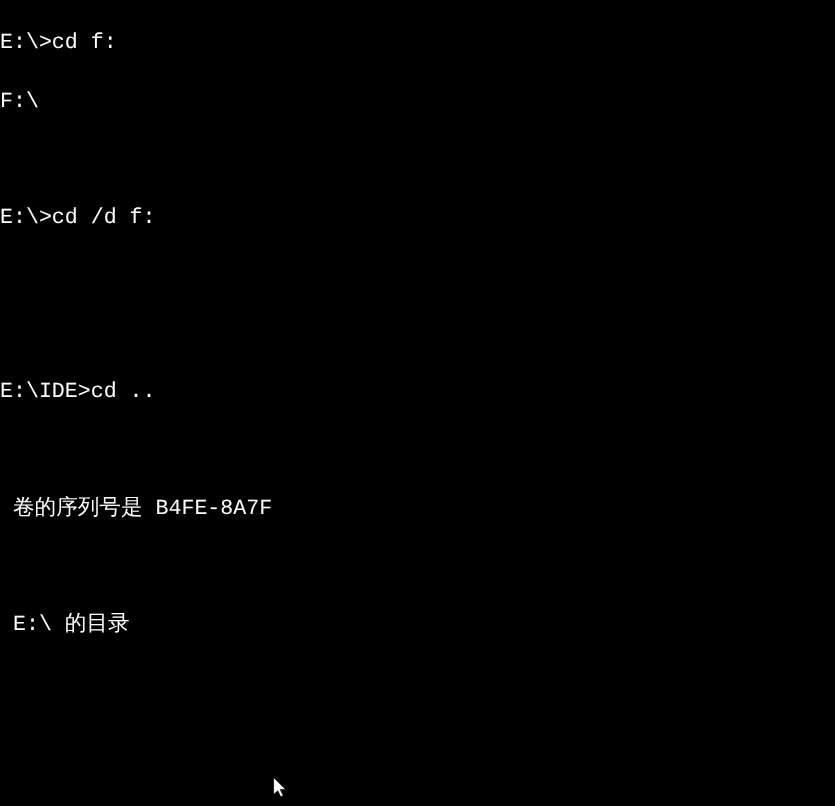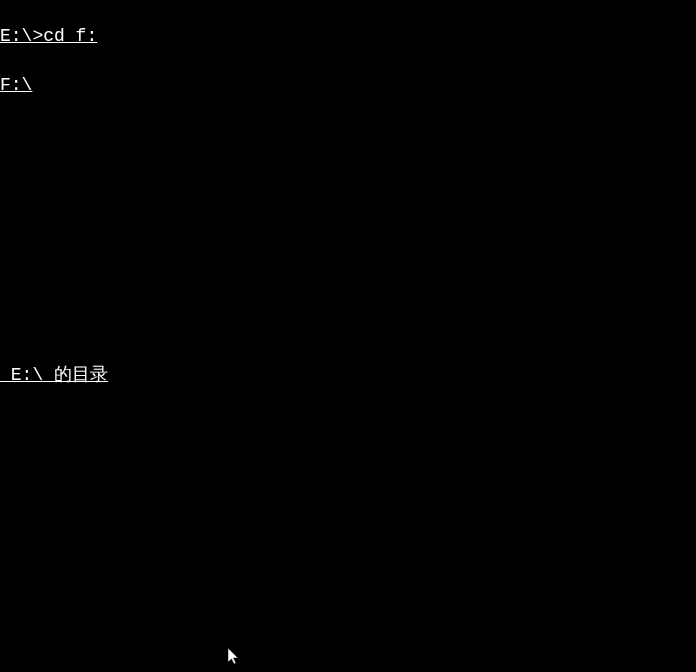--- a/index.html
+++ b/index.html
@@ -13,21 +13,20 @@
       width: 696px;
       height: 672px;
       overflow: hidden;
     }
     .terminal {
       padding: 0;
       white-space: pre;
     }
     .line {
       min-height: 24px;
-      text-decoration: underline;
     }
     .mouse-pointer {
       position: absolute;
       left: 228px;
       top: 648px;
       width: 12px;
       height: 18px;
       pointer-events: none;
     }
     .mouse-pointer svg {
@@ -36,23 +35,26 @@
       stroke-width: 0.5;
     }
   </style>
 </head>
 <body>
 
 <div class="terminal">
 <div class="line">E:\&gt;cd f:</div>
 <div class="line">F:\</div>
 <div class="line"></div>
+<div class="line">E:\&gt;cd /d f:</div>
 <div class="line"></div>
 <div class="line"></div>
+<div class="line">E:\IDE&gt;cd ..</div>
 <div class="line"></div>
+<div class="line"> 卷的序列号是 B4FE-8A7F</div>
 <div class="line"></div>
 <div class="line"> E:\ 的目录</div>
 
 
 
 
 
 
 
 

